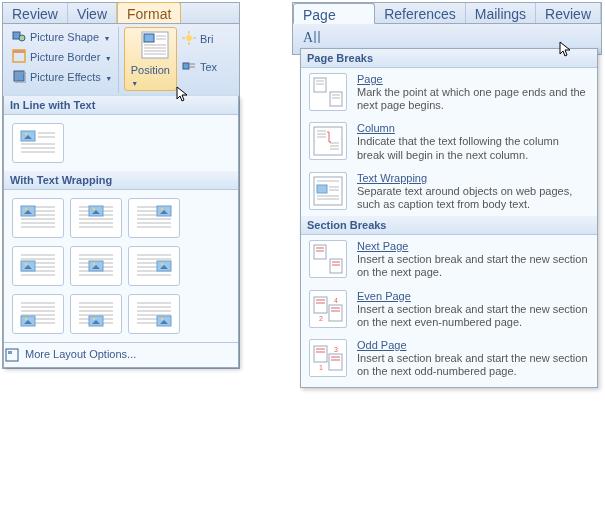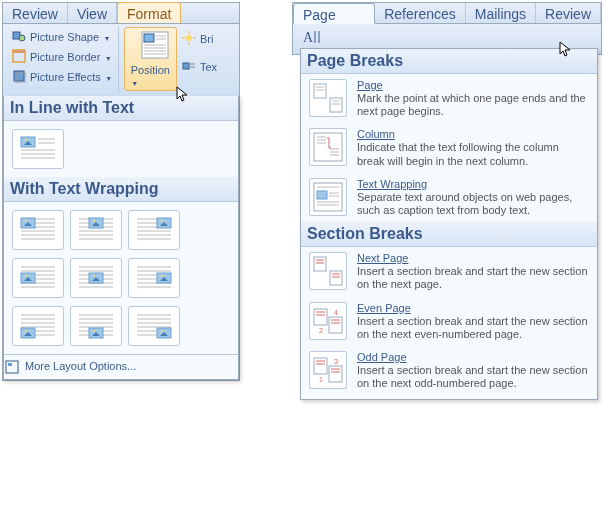--- a/index.html
+++ b/index.html
@@ -12,21 +12,21 @@
 .tab.active2{background:#f5faff;border:1px solid #9ab;border-bottom:1px solid #f5faff;margin-bottom:-1px;border-radius:3px 3px 0 0}
 .ribbon{height:66px;background:linear-gradient(#e8eef9,#cfe0f3);display:flex;padding:3px 2px;gap:2px}
 .rgroup{display:flex;flex-direction:column;gap:2px;border-right:1px solid #b8c8de;padding:0 3px}
 .rgroup2{display:flex;align-items:flex-start;gap:5px;padding:0 3px}
 .rbtn{display:flex;align-items:flex-end;gap:4px;padding:2px 4px;color:#3b5a8b;font-size:11px}
 .rbtn .ico{width:14px;height:14px}
 .rbtn.big{flex-direction:column;padding:2px 6px}
 .rbtn.big .ico{width:30px;height:30px}
 .dd{font-size:8px;margin-left:2px}
 .menu{background:#f5faff;border:1px solid #9ab;box-shadow:2px 2px 4px rgba(0,0,0,.2)}
-.menu-hdr{background:linear-gradient(#ecf2fb,#d7e5f5);padding:3px 6px;font-weight:bold;color:#3b5a8b;border-bottom:1px solid #b8c8de;font-size:16px}
+.menu-hdr{background:linear-gradient(#ecf2fb,#d7e5f5);padding:3px 6px;font-weight:bold;color:#3b5a8b;border-bottom:1px solid #b8c8de;font-size:11px}
 .grid{display:grid;grid-template-columns:repeat(3,50px);gap:8px;padding:8px}
 .cell{width:50px;height:38px;background:#fff;border:1px solid #b8c8de;border-radius:3px;display:flex;align-items:center;justify-content:center}
 .cell svg{width:40px;height:30px}
 .menu-ftr{display:flex;align-items:flex-start;gap:6px;padding:5px 1px;border-top:1px solid #b8c8de;color:#3b5a8b}
 .bmenu{position:absolute;left:300px;top:48px;width:296px;background:#f5faff;border:1px solid #9ab;box-shadow:2px 2px 4px rgba(0,0,0,.2);padding-bottom:4px}
 .bitem{display:flex;gap:10px;padding:5px 8px}
 .bicon{width:36px;height:36px;background:#fff;border:1px solid #b8c8de;border-radius:2px;flex-shrink:0;display:flex;align-items:center;justify-content:center}
 .btxt .t{text-decoration:underline;font-weight:normal;color:#3b5a8b;margin-bottom:1px}
 .btxt .d{color:#555;font-size:11px;line-height:1.2}
 .breaks-btn{position:absolute;right:5px;top:25px;background:linear-gradient(#fff,#e8eef9);border:1px solid #9ab;padding:3px 6px;display:flex;align-items:center;gap:3px;color:#3b5a8b;border-radius:3px}

